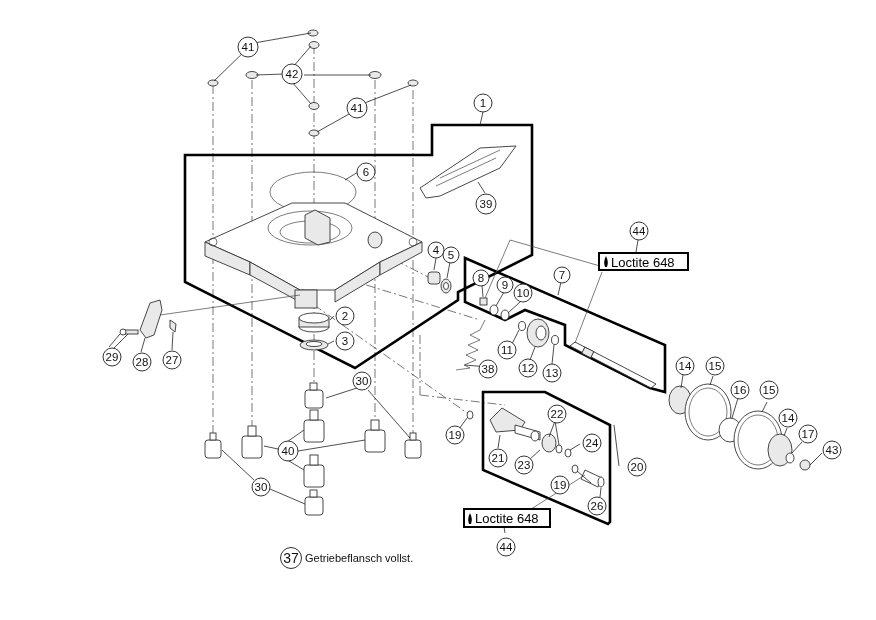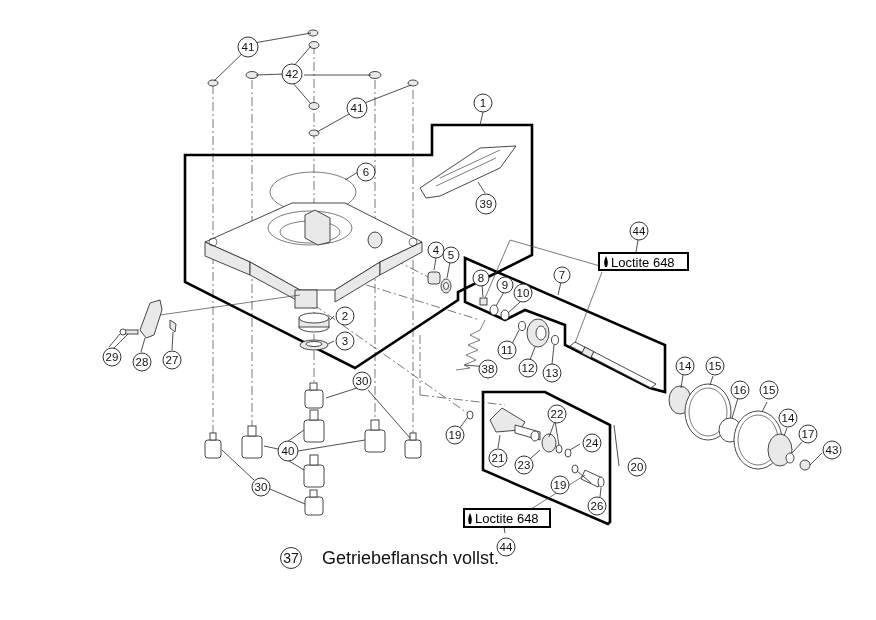--- a/index.html
+++ b/index.html
@@ -10,21 +10,21 @@
   .leader{stroke:#222;stroke-width:0.8;fill:none;}
   .dash{stroke:#555;stroke-width:0.8;stroke-dasharray:9 3 2 3;fill:none;}
   .group{stroke:#000;stroke-width:2.6;fill:none;stroke-linejoin:miter;}
   .part{stroke:#333;stroke-width:0.9;fill:#fff;}
   .partg{stroke:#333;stroke-width:0.9;fill:#e9e9e9;}
   .thin{stroke:#444;stroke-width:0.7;fill:none;}
   .loctite rect{fill:#fff;stroke:#000;stroke-width:2;}
   .loctite text{font-family:"Liberation Sans",sans-serif;font-size:13px;fill:#000;dominant-baseline:central;}
   #title-row{position:absolute;left:280px;top:545px;height:26px;display:flex;align-items:center;}
   #title-num{width:22px;height:22px;border:1px solid #333;border-radius:50%;display:flex;align-items:center;justify-content:center;font-size:14px;color:#111;box-sizing:border-box;}
-  #title-text{font-size:18px;color:#111;margin-left:20px;}
+  #title-text{font-size:11px;color:#111;margin-left:3px;}
 </style>
 </head>
 <body>
 
 <svg id="diagram" viewBox="0 0 876 620" xmlns="http://www.w3.org/2000/svg">
 
   <g>
     <line class="dash" x1="213" y1="85" x2="213" y2="435"></line>
     <line class="dash" x1="252" y1="80" x2="252" y2="430"></line>
     <line class="dash" x1="314" y1="45" x2="314" y2="385"></line>

